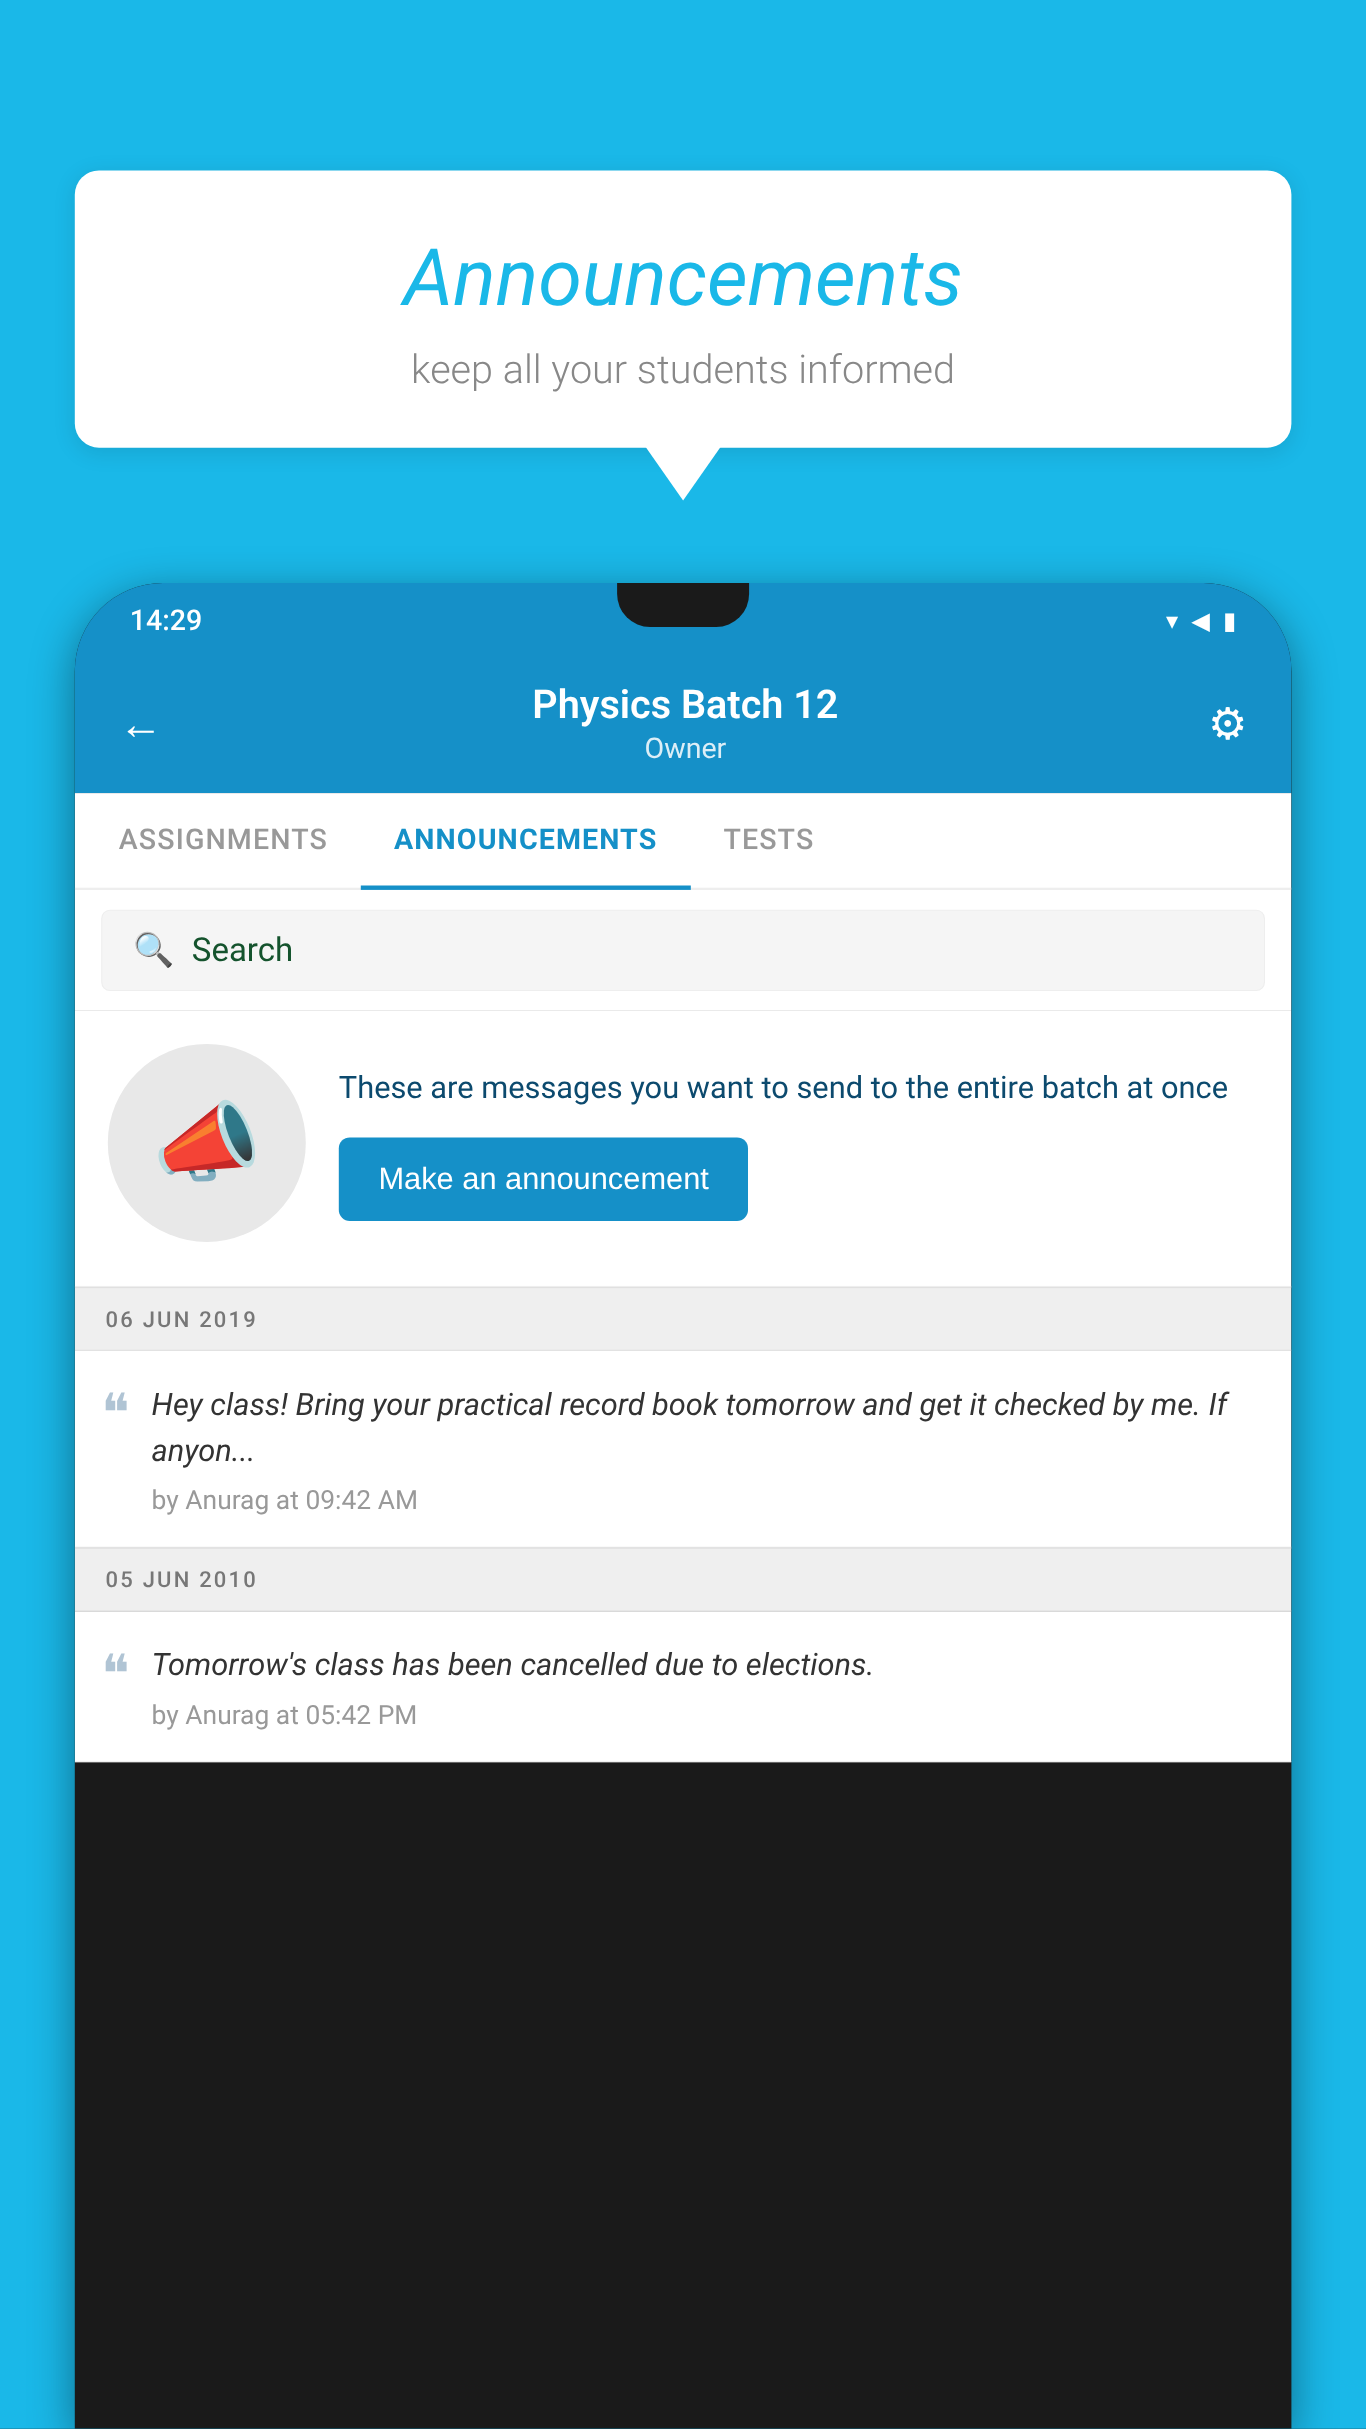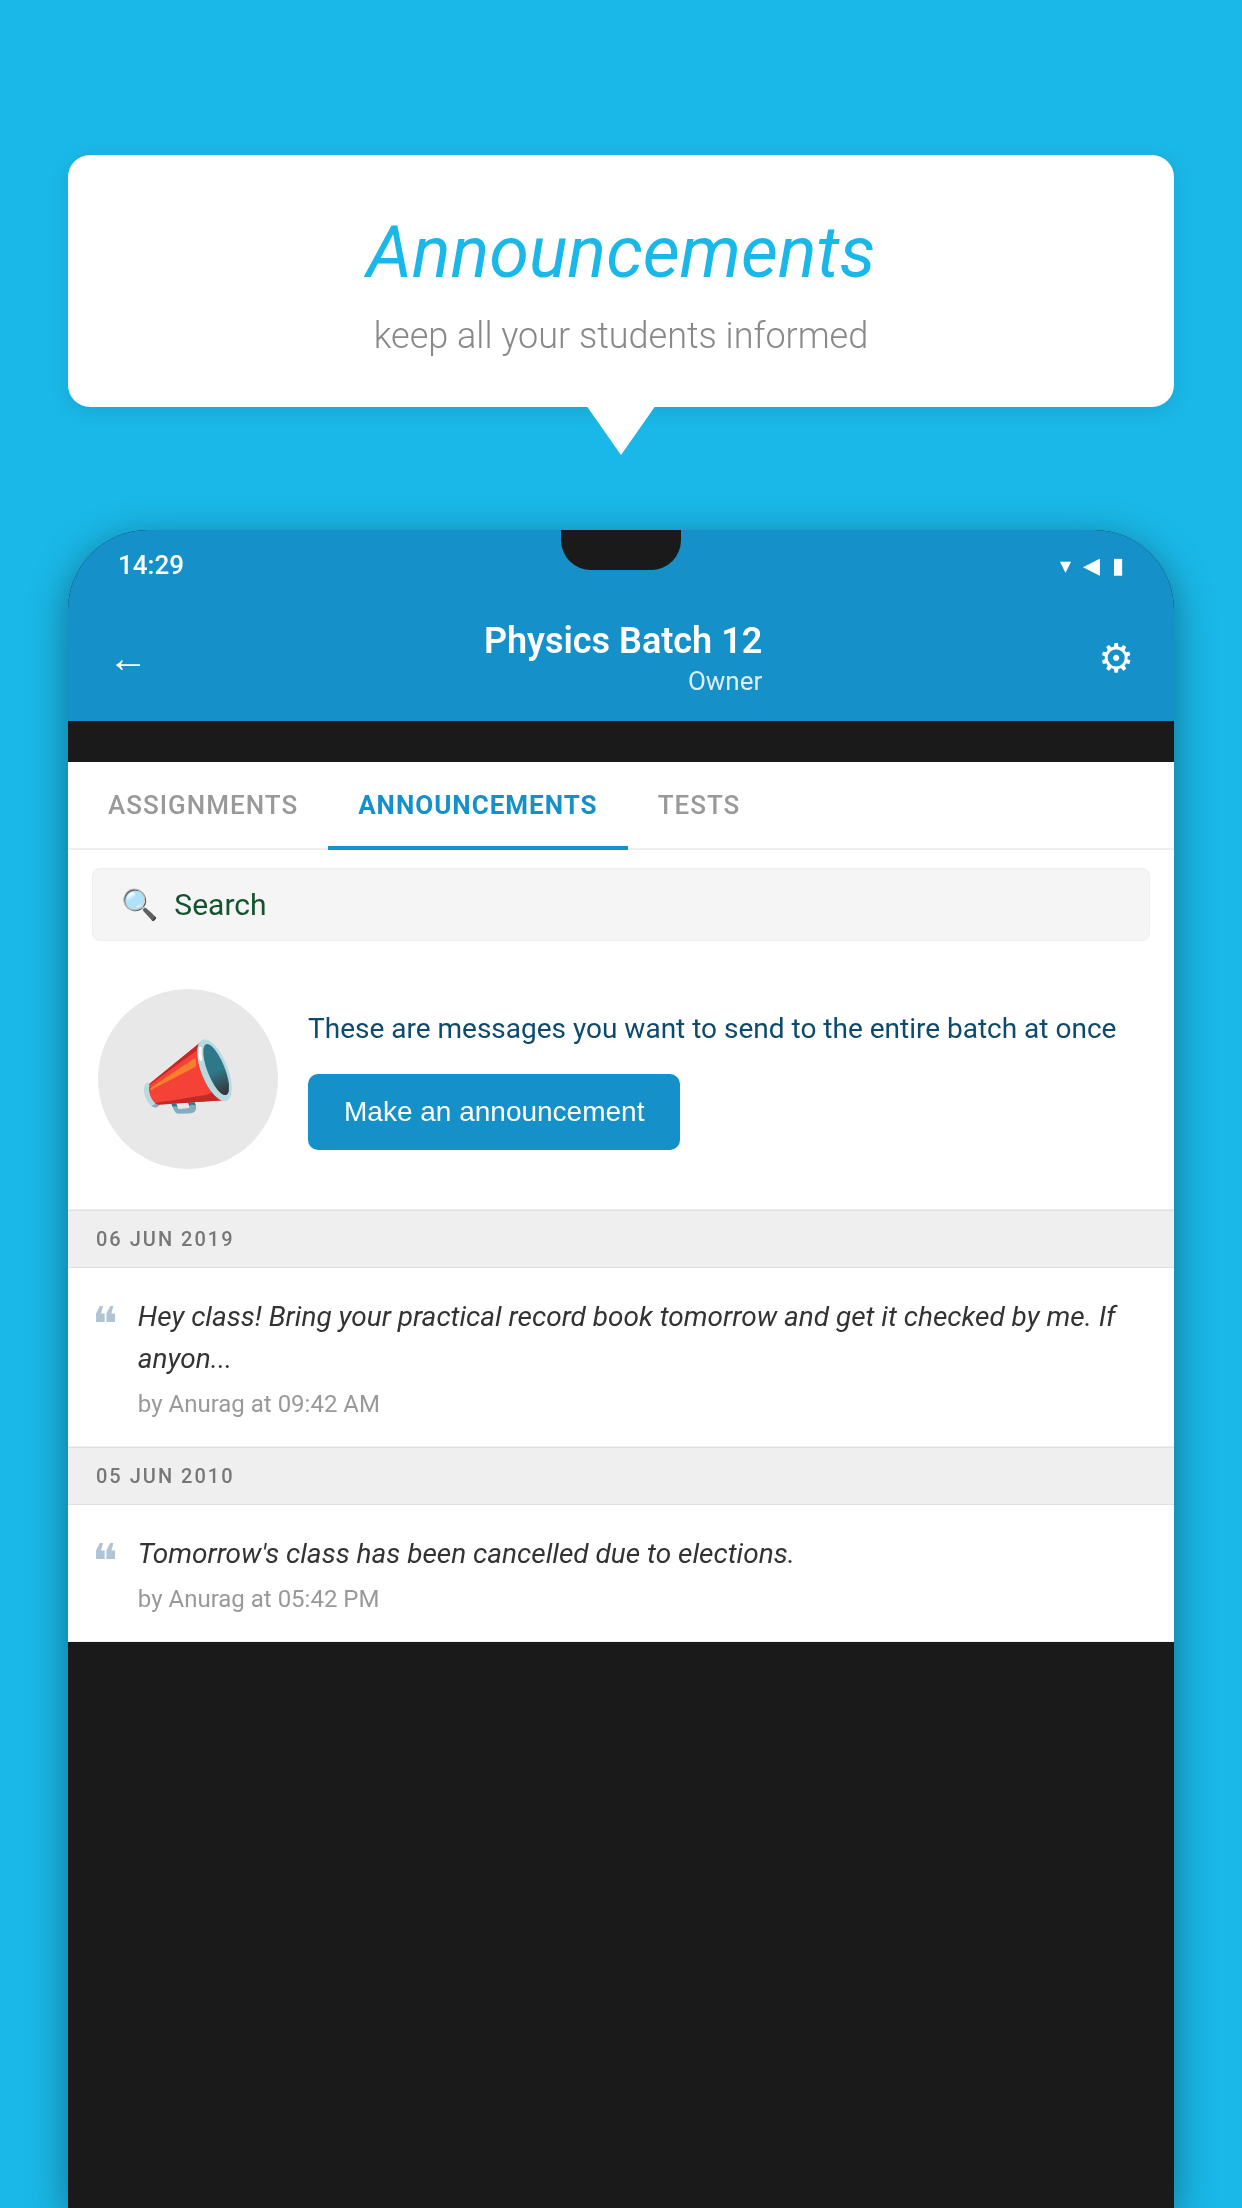--- a/index.html
+++ b/index.html
@@ -125,21 +125,21 @@
       justify-content: space-between;
     }
 
     .header-back {
       color: white;
       font-size: 40px;
       font-weight: 300;
     }
 
     .header-title-section {
-      text-align: right;
+      text-align: center;
     }
 
     .header-title {
       color: white;
       font-size: 36px;
       font-weight: 600;
     }
 
     .header-subtitle {
       color: rgba(255,255,255,0.85);
@@ -151,21 +151,20 @@
       color: white;
       font-size: 40px;
     }
 
     
     .tab-bar {
       background: white;
       display: flex;
       border-bottom: 2px solid #eee;
       padding: 0 10px;
-      margin-top: 41px;
     }
 
     .tab-item {
       padding: 28px 30px;
       font-size: 26px;
       color: #999;
       font-weight: 500;
       letter-spacing: 1px;
       text-transform: uppercase;
       cursor: pointer;

